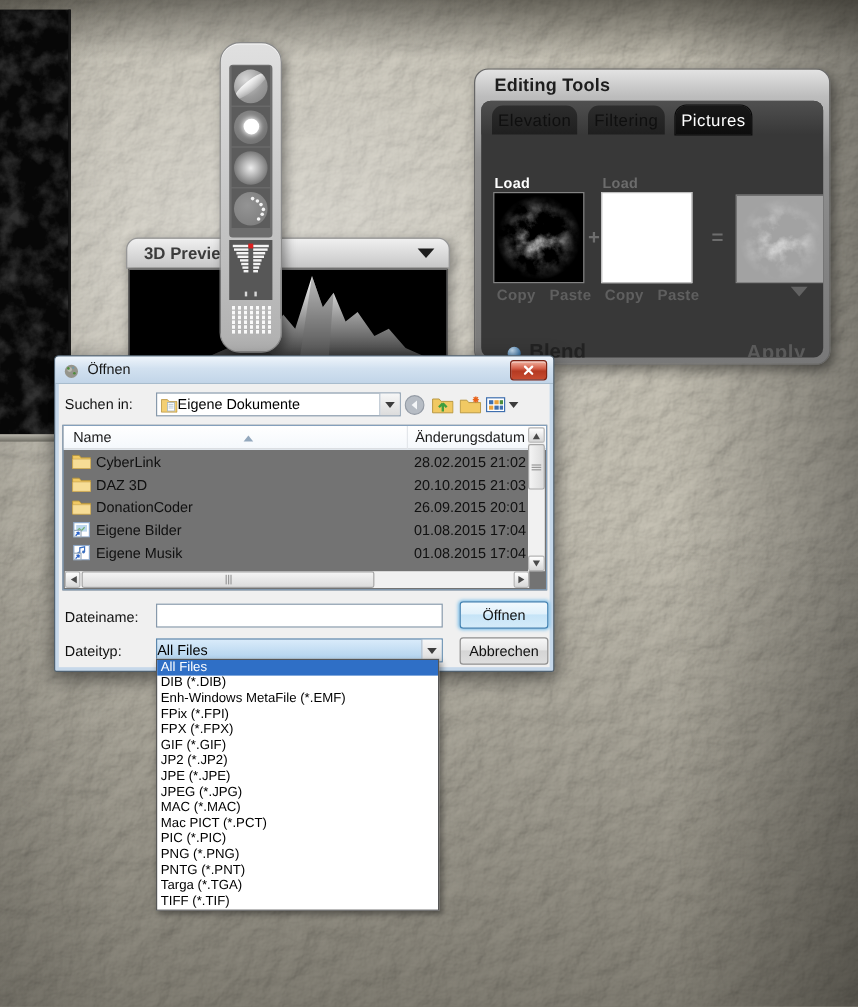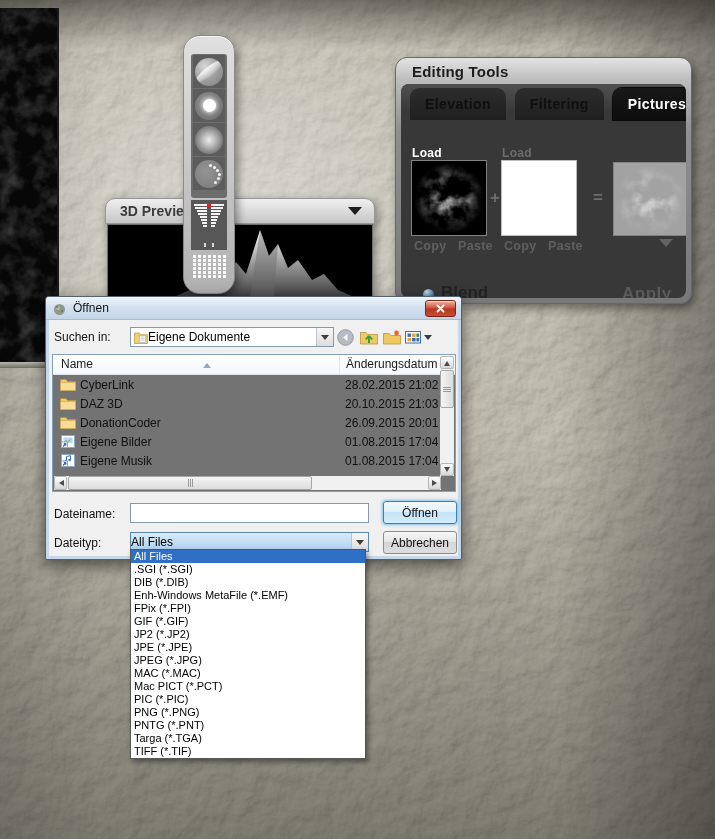--- a/index.html
+++ b/index.html
@@ -49,21 +49,21 @@
   .gridtool{position:absolute;left:9px;top:218px;width:33px;height:26px;background:transparent;border:0;padding:0;}
   .gr{height:3px;margin-bottom:1px;background:repeating-linear-gradient(90deg,#fafafa 0 3px,rgba(0,0,0,0) 3px 5px);}
   
   .et{position:absolute;left:395px;top:57px;width:295px;height:245px;z-index:3;border-radius:12px;
       background:linear-gradient(180deg,#e3e3e3 0%,#bdbdbd 9%,#8f8f8f 30%,#787878 100%);
       border:1px solid #666;box-shadow:3px 4px 10px rgba(0,0,0,.45);}
   .et-title{position:absolute;left:16px;top:5px;font-size:15px;font-weight:bold;color:#1d1d1d;letter-spacing:.2px;}
   .et-body{position:absolute;left:5px;top:26px;right:5px;bottom:5px;background:#383838;border-radius:8px;overflow:hidden;}
   .et-tabs{position:absolute;left:0;top:0;right:0;height:28px;background:linear-gradient(#505050,#383838);
       display:flex;gap:9px;padding:4px 0 0 9px;box-sizing:border-box;}
-  .tab{height:32px;line-height:24px;padding:0 15px;border-radius:9px 9px 0 0;font-weight:bold;font-size:14px;
+  .tab{height:24px;line-height:24px;padding:0 5px;border-radius:9px 9px 0 0;font-weight:normal;font-size:14px;
       letter-spacing:.4px;background:linear-gradient(#2d2d2d,#1f1f1f);color:#0f0f0f;border:0;}
   .tab.active{background:linear-gradient(#181818,#0d0d0d);color:#fff;box-shadow:0 0 0 1px #090909;}
   .load{position:absolute;font-weight:bold;font-size:12px;letter-spacing:.3px;background:none;border:0;padding:0;}
   .l1{left:11px;top:62px;color:#fff;}
   .l2{left:101px;top:62px;color:#6c6c6c;}
   .thumb{position:absolute;width:74px;height:74px;border:1px solid #828282;box-sizing:content-box;}
   .t1{left:10px;top:76px;}
   .t2{left:100px;top:76px;background:#fff;border-color:#bdbdbd;}
   .t3{left:212px;top:78px;width:72px;height:72px;}
   .op{position:absolute;color:#6d6d6d;font-weight:bold;font-size:17px;}
@@ -449,24 +449,24 @@
         <span class="combo-btn">
             <i class="arr-down"></i>
           </span>
       </div>
       <button class="btn cancel">Abbrechen</button>
     </div>
   </section>
 
   <div class="ftlist">
     <div class="fti selected">All Files</div>
-    <div class="fti">.SGI (*.SGI)</div>
     <div class="fti">DIB (*.DIB)</div>
     <div class="fti">Enh-Windows MetaFile (*.EMF)</div>
     <div class="fti">FPix (*.FPI)</div>
+    <div class="fti">FPX (*.FPX)</div>
     <div class="fti">GIF (*.GIF)</div>
     <div class="fti">JP2 (*.JP2)</div>
     <div class="fti">JPE (*.JPE)</div>
     <div class="fti">JPEG (*.JPG)</div>
     <div class="fti">MAC (*.MAC)</div>
     <div class="fti">Mac PICT (*.PCT)</div>
     <div class="fti">PIC (*.PIC)</div>
     <div class="fti">PNG (*.PNG)</div>
     <div class="fti">PNTG (*.PNT)</div>
     <div class="fti">Targa (*.TGA)</div>

